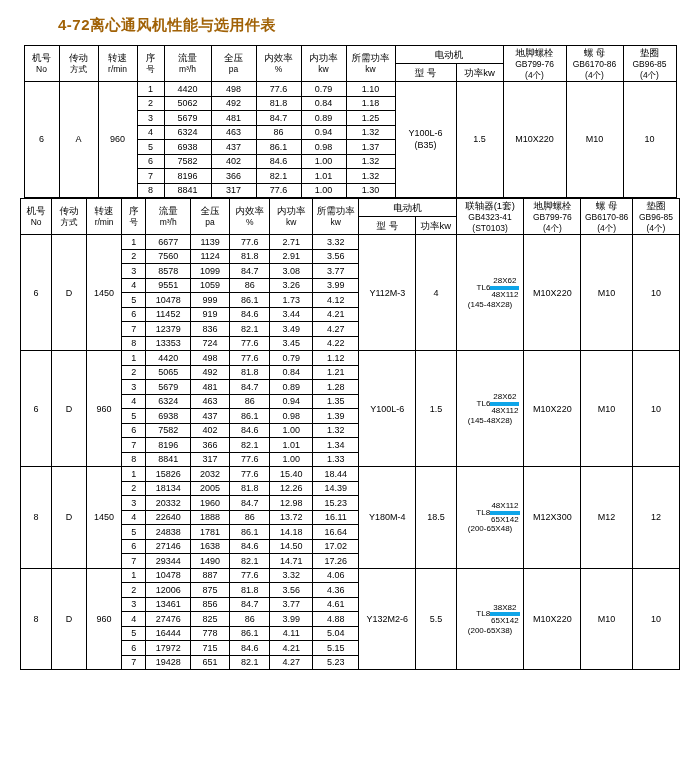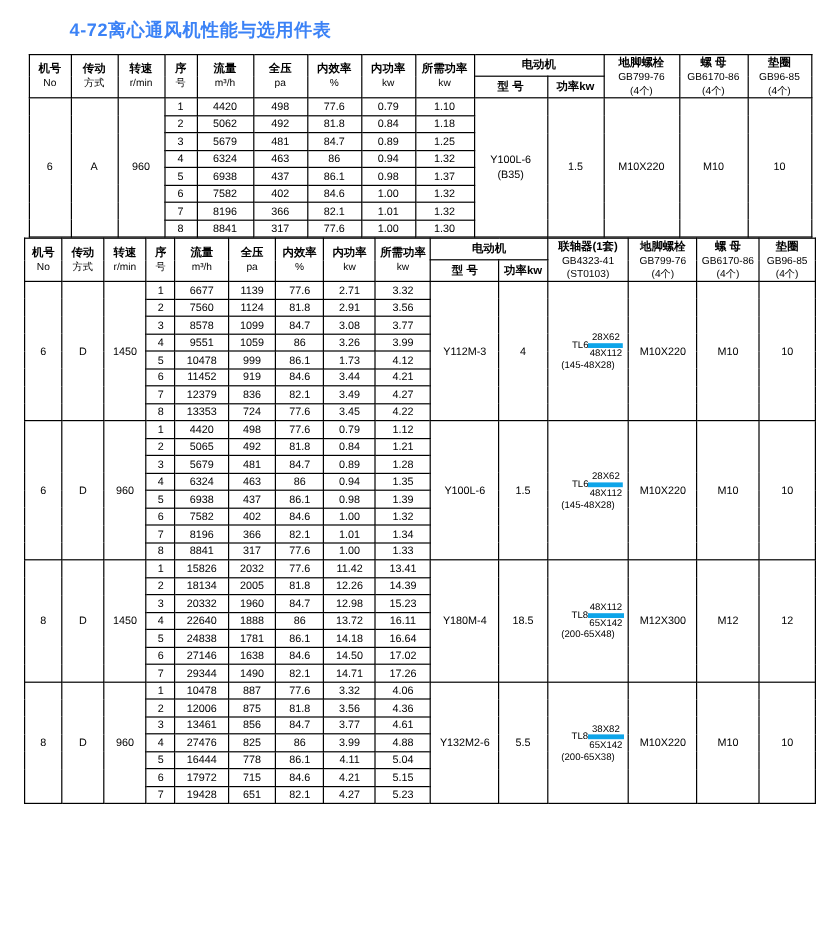--- a/index.html
+++ b/index.html
@@ -17,21 +17,21 @@
   .page {
     width: 700px;
     box-sizing: border-box;
     padding: 8px 20px 0 20px;
   }
   h2.title {
     font-size: 15px;
     font-weight: bold;
     margin: 8px 0 10px 38px;
     letter-spacing: 0.5px;
-    color: #3b82f6;
+    color: #a16207;
   }
   h2.title.second {
     margin-top: 26px;
     margin-bottom: 10px;
   }
   table.spec {
     border-collapse: collapse;
     margin: 0 auto;
     font-size: 9px;
     line-height: 1.15;
@@ -43,21 +43,21 @@
     vertical-align: middle;
     padding: 0;
     font-weight: normal;
   }
   table.spec thead td {
     font-size: 9px;
     padding: 1px 2px;
     line-height: 1.25;
   }
   .hdr-main {
-    font-weight: bold;
+    font-weight: normal;
     font-size: 9.5px;
   }
   .hdr-sub {
     font-size: 8.5px;
   }
   .cell-num {
     font-size: 9px;
     padding: 0 3px;
   }
   .data-row td {
@@ -500,22 +500,22 @@
           <td class="c-sxgl cell-num">1.33</td>
         </tr>
         <tr class="data-row">
           <td class="c-jh" rowspan="7">8</td>
           <td class="c-cd" rowspan="7">D</td>
           <td class="c-zs" rowspan="7">1450</td>
           <td class="c-xh cell-num">1</td>
           <td class="c-ll cell-num">15826</td>
           <td class="c-qy cell-num">2032</td>
           <td class="c-nxl cell-num">77.6</td>
-          <td class="c-ngl cell-num">11.42</td>
-          <td class="c-sxgl cell-num">13.41</td>
+          <td class="c-ngl cell-num">15.40</td>
+          <td class="c-sxgl cell-num">18.44</td>
           <td class="c-xhao" rowspan="7">Y180M-4</td>
           <td class="c-glkw" rowspan="7">18.5</td>
           <td class="c-lzq coupling" rowspan="7"><span class="lbl">TL8</span><span class="frac"><span class="top">48X112</span><span class="bot">65X142</span></span><span class="paren">(200-65X48)</span></td>
           <td class="c-dljl" rowspan="7">M12X300</td>
           <td class="c-lm" rowspan="7">M12</td>
           <td class="c-dq" rowspan="7">12</td>
         </tr>
         <tr class="data-row">
           <td class="c-xh cell-num">2</td>
           <td class="c-ll cell-num">18134</td>

